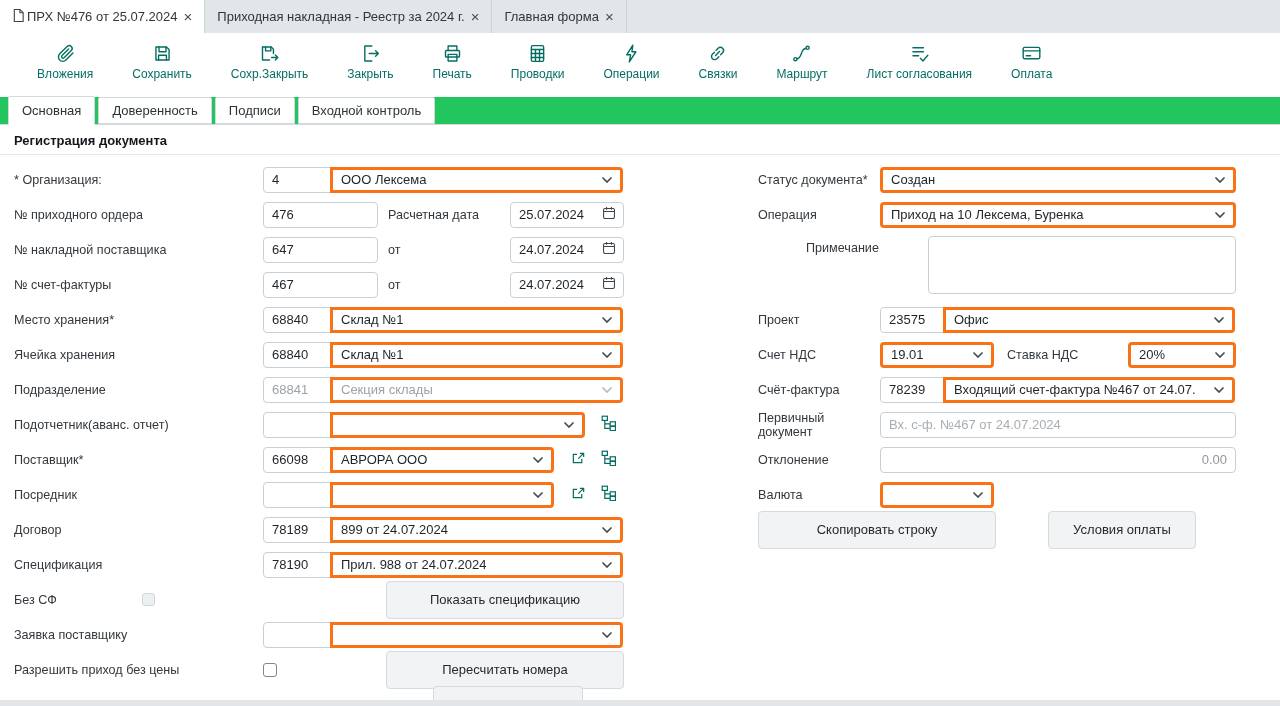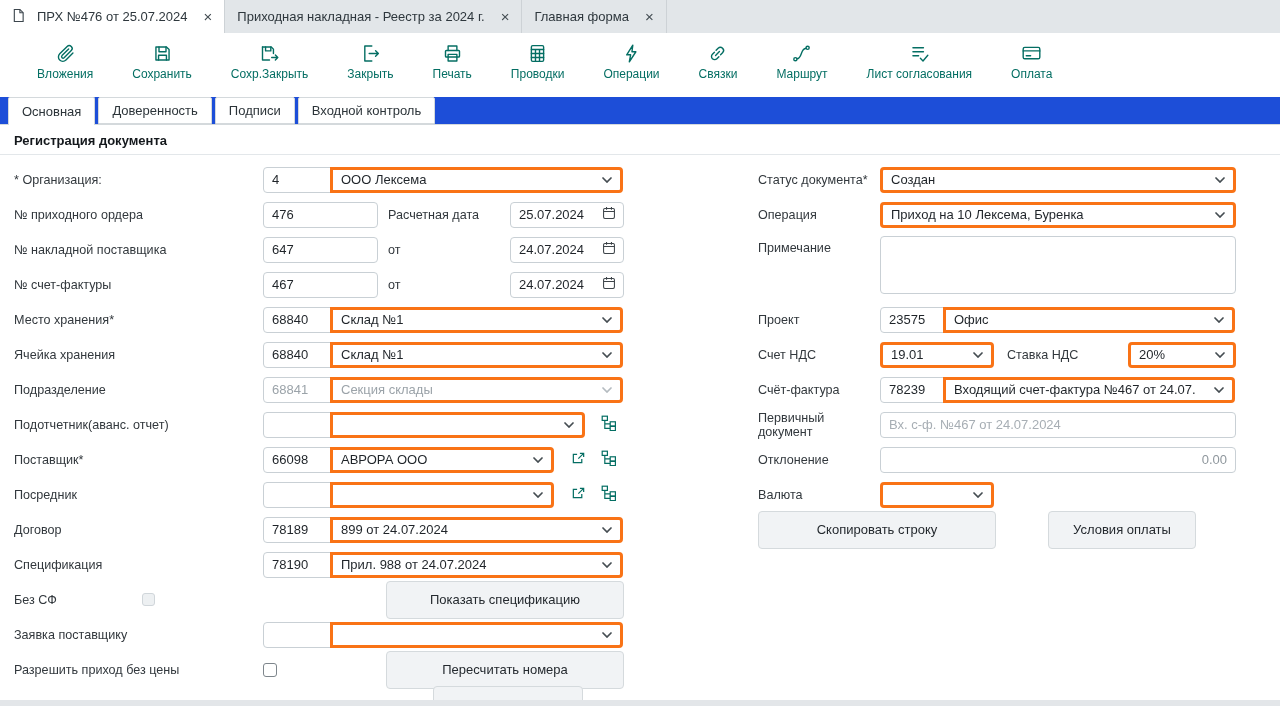--- a/index.html
+++ b/index.html
@@ -1,42 +1,42 @@
 <!DOCTYPE html>
 <html><head>
 <meta charset="utf-8">
 <style>
   html,body{margin:0;padding:0;background:#fff;}
   .screen{position:relative;width:1280px;height:706px;overflow:hidden;background:#fff;
           font-family:"Liberation Sans",sans-serif;color:#1f2429;}
   
   .tabstrip{display:flex;align-items:stretch;height:33px;background:#e2e6e9;}
-  .wtab{display:flex;align-items:center;gap:12px;padding:0 12px;border-right:1px solid #cdd2d6;
+  .wtab{display:flex;align-items:center;gap:2px;padding:0 12px;border-right:1px solid #cdd2d6;
         font-size:13px;color:#2e373d;white-space:nowrap;}
   .wtab.active{background:#fff;}
   .wtab-close{font-size:15px;line-height:1;color:#434c52;margin-left:4px;}
   
   .toolbar{display:flex;align-items:flex-start;height:54px;background:#fff;padding:10px 0 0 6px;}
   .tool{display:flex;flex-direction:column;align-items:center;gap:3px;padding:0 8px;margin-left:23px;}
   .tool .ticon svg{display:block;}
   .tlabel{font-size:12px;color:#046e63;white-space:nowrap;}
   
-  .formtabs{display:flex;align-items:center;height:27px;background:#1d4ed8;border-bottom:1px solid #d4d9dc;padding-left:8px;}
+  .formtabs{display:flex;align-items:flex-end;height:27px;background:#22c55e;border-bottom:1px solid #d4d9dc;padding-left:8px;}
   .ftab{height:25px;display:flex;align-items:center;padding:0 13px;border:1px solid #d4d9dc;margin-right:3px;
         font-size:13px;color:#2c3439;background:#fff;border-radius:2px 2px 0 0;}
   .ftab.active{height:27px;margin-bottom:-1px;border-bottom:1px solid #fff;}
   
   .panel{position:relative;height:592px;background:#fff;}
   .section-title{padding:8px 0 6px 14px;font-size:13px;font-weight:bold;color:#14181c;}
   .hr{border-top:1px solid #e3e7ea;height:0;}
   .col-left{position:absolute;left:14px;top:37px;width:610px;}
   .col-right{position:absolute;left:758px;top:37px;width:478px;}
   .row{display:flex;align-items:center;height:35px;}
   .row-note{height:70px;align-items:flex-start;}
-  .row-note .lbl-r{padding-top:9px;}
+  .row-note .lbl-r{padding-top:9px;margin-left:48px;}
   .lbl{flex:0 0 249px;font-size:12.6px;color:#32383d;}
   .lbl-s{flex:0 0 128px;font-size:12.6px;color:#32383d;}
   .lbl-r{flex:0 0 122px;font-size:12.6px;color:#32383d;}
   .midlbl{flex:0 0 132px;padding-left:10px;box-sizing:border-box;font-size:12.6px;color:#32383d;}
   .midlbl-r{flex:0 0 134px;padding-left:13px;box-sizing:border-box;font-size:12.6px;color:#32383d;}
   .inp{height:26px;border:1px solid #c9d0d5;border-radius:4px;padding:0 8px;box-sizing:border-box;
        background:#fff;font-family:"Liberation Sans",sans-serif;font-size:13px;color:#1f2429;flex-shrink:0;outline:none;}
   .sel{height:26px;border:3px solid #f97316;border-radius:4px;padding:0 8px;box-sizing:border-box;background:#fff;
        display:flex;align-items:center;justify-content:space-between;gap:6px;font-size:13px;color:#1f2429;
        flex-shrink:0;min-width:0;}

